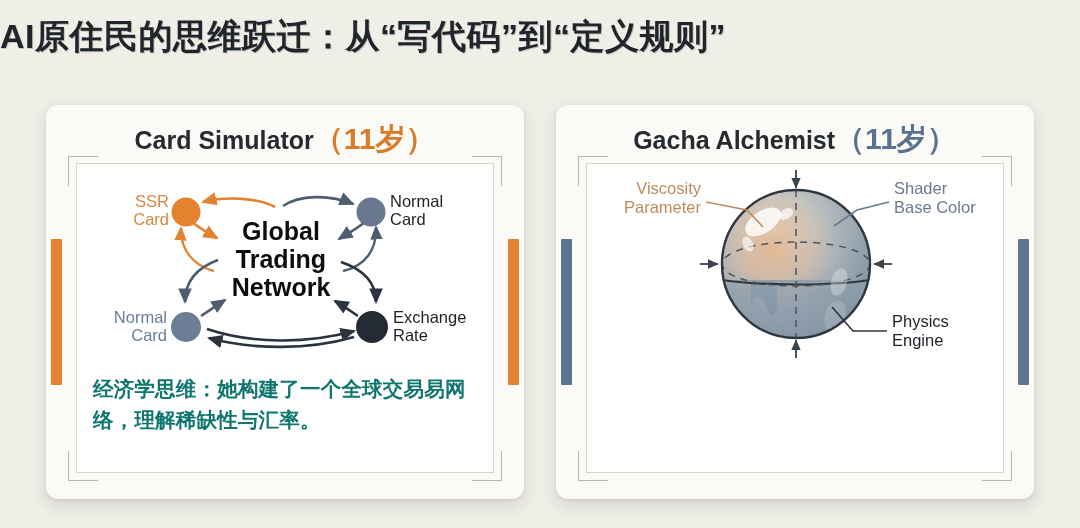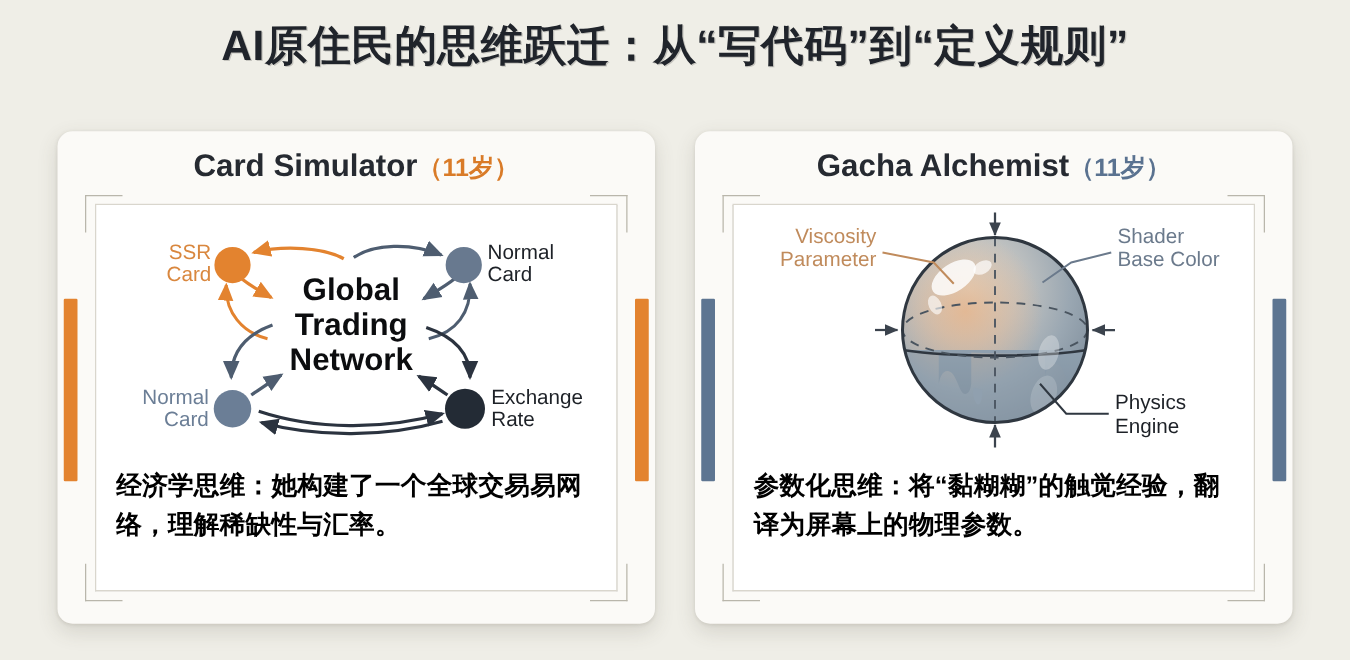--- a/index.html
+++ b/index.html
@@ -14,21 +14,20 @@
     overflow: hidden;
     position: relative;
   }
 
   
   .slide-title {
     position: absolute;
     top: 14px;
     left: 0;
     width: 1080px;
-    text-align: center;
     font-size: 34px;
     font-weight: bold;
     color: #20242b;
     letter-spacing: 0.5px;
     white-space: nowrap;
     text-shadow: 1px 1px 0 rgba(0,0,0,0.18);
   }
 
   
   .cards-row {
@@ -55,21 +54,21 @@
     position: absolute;
     top: 14px;
     left: 0;
     width: 100%;
     text-align: center;
     font-size: 25px;
     font-weight: bold;
     color: #262a31;
     white-space: nowrap;
   }
-  .card-age { font-size: 20px; font-weight: bold; }
+  .card-age { font-size: 30px; font-weight: bold; }
 
   
   .crop-frame {
     position: absolute;
     left: 22px;
     top: 51px;
     width: 434px;
     height: 325px;
     pointer-events: none;
   }
@@ -101,21 +100,21 @@
     position: absolute;
     left: 0;
     top: 200px;
     width: 418px;
     height: 109px;
     box-sizing: border-box;
     padding: 10px 16px 0 16px;
     font-size: 20.5px;
     font-weight: bold;
     line-height: 1.5;
-    color: #000000;
+    color: #0f766e;
     letter-spacing: 0.2px;
   }
 
   
   .accent-bar {
     position: absolute;
     top: 134px;
     width: 11px;
     height: 146px;
     border-radius: 1px;
@@ -310,17 +309,16 @@
           <text x="114" y="49" text-anchor="end" font-family="Liberation Sans, sans-serif" font-size="16.5" fill="#c08b5c">Parameter</text>
 
           <text x="307" y="30" font-family="Liberation Sans, sans-serif" font-size="16.5" fill="#6b7a8c">Shader</text>
           <text x="307" y="49" font-family="Liberation Sans, sans-serif" font-size="16.5" fill="#6b7a8c">Base Color</text>
 
           <text x="305" y="163" font-family="Liberation Sans, sans-serif" font-size="16.5" fill="#1d2127">Physics</text>
           <text x="305" y="182" font-family="Liberation Sans, sans-serif" font-size="16.5" fill="#1d2127">Engine</text>
         </svg>
       </div>
 
-      <div class="panel-caption">参数化思维：将“黏糊糊”的触觉经验，翻译为屏幕上的物理参数。</div>
     </div>
   </div>
 
 </div>
 
 </body></html>

